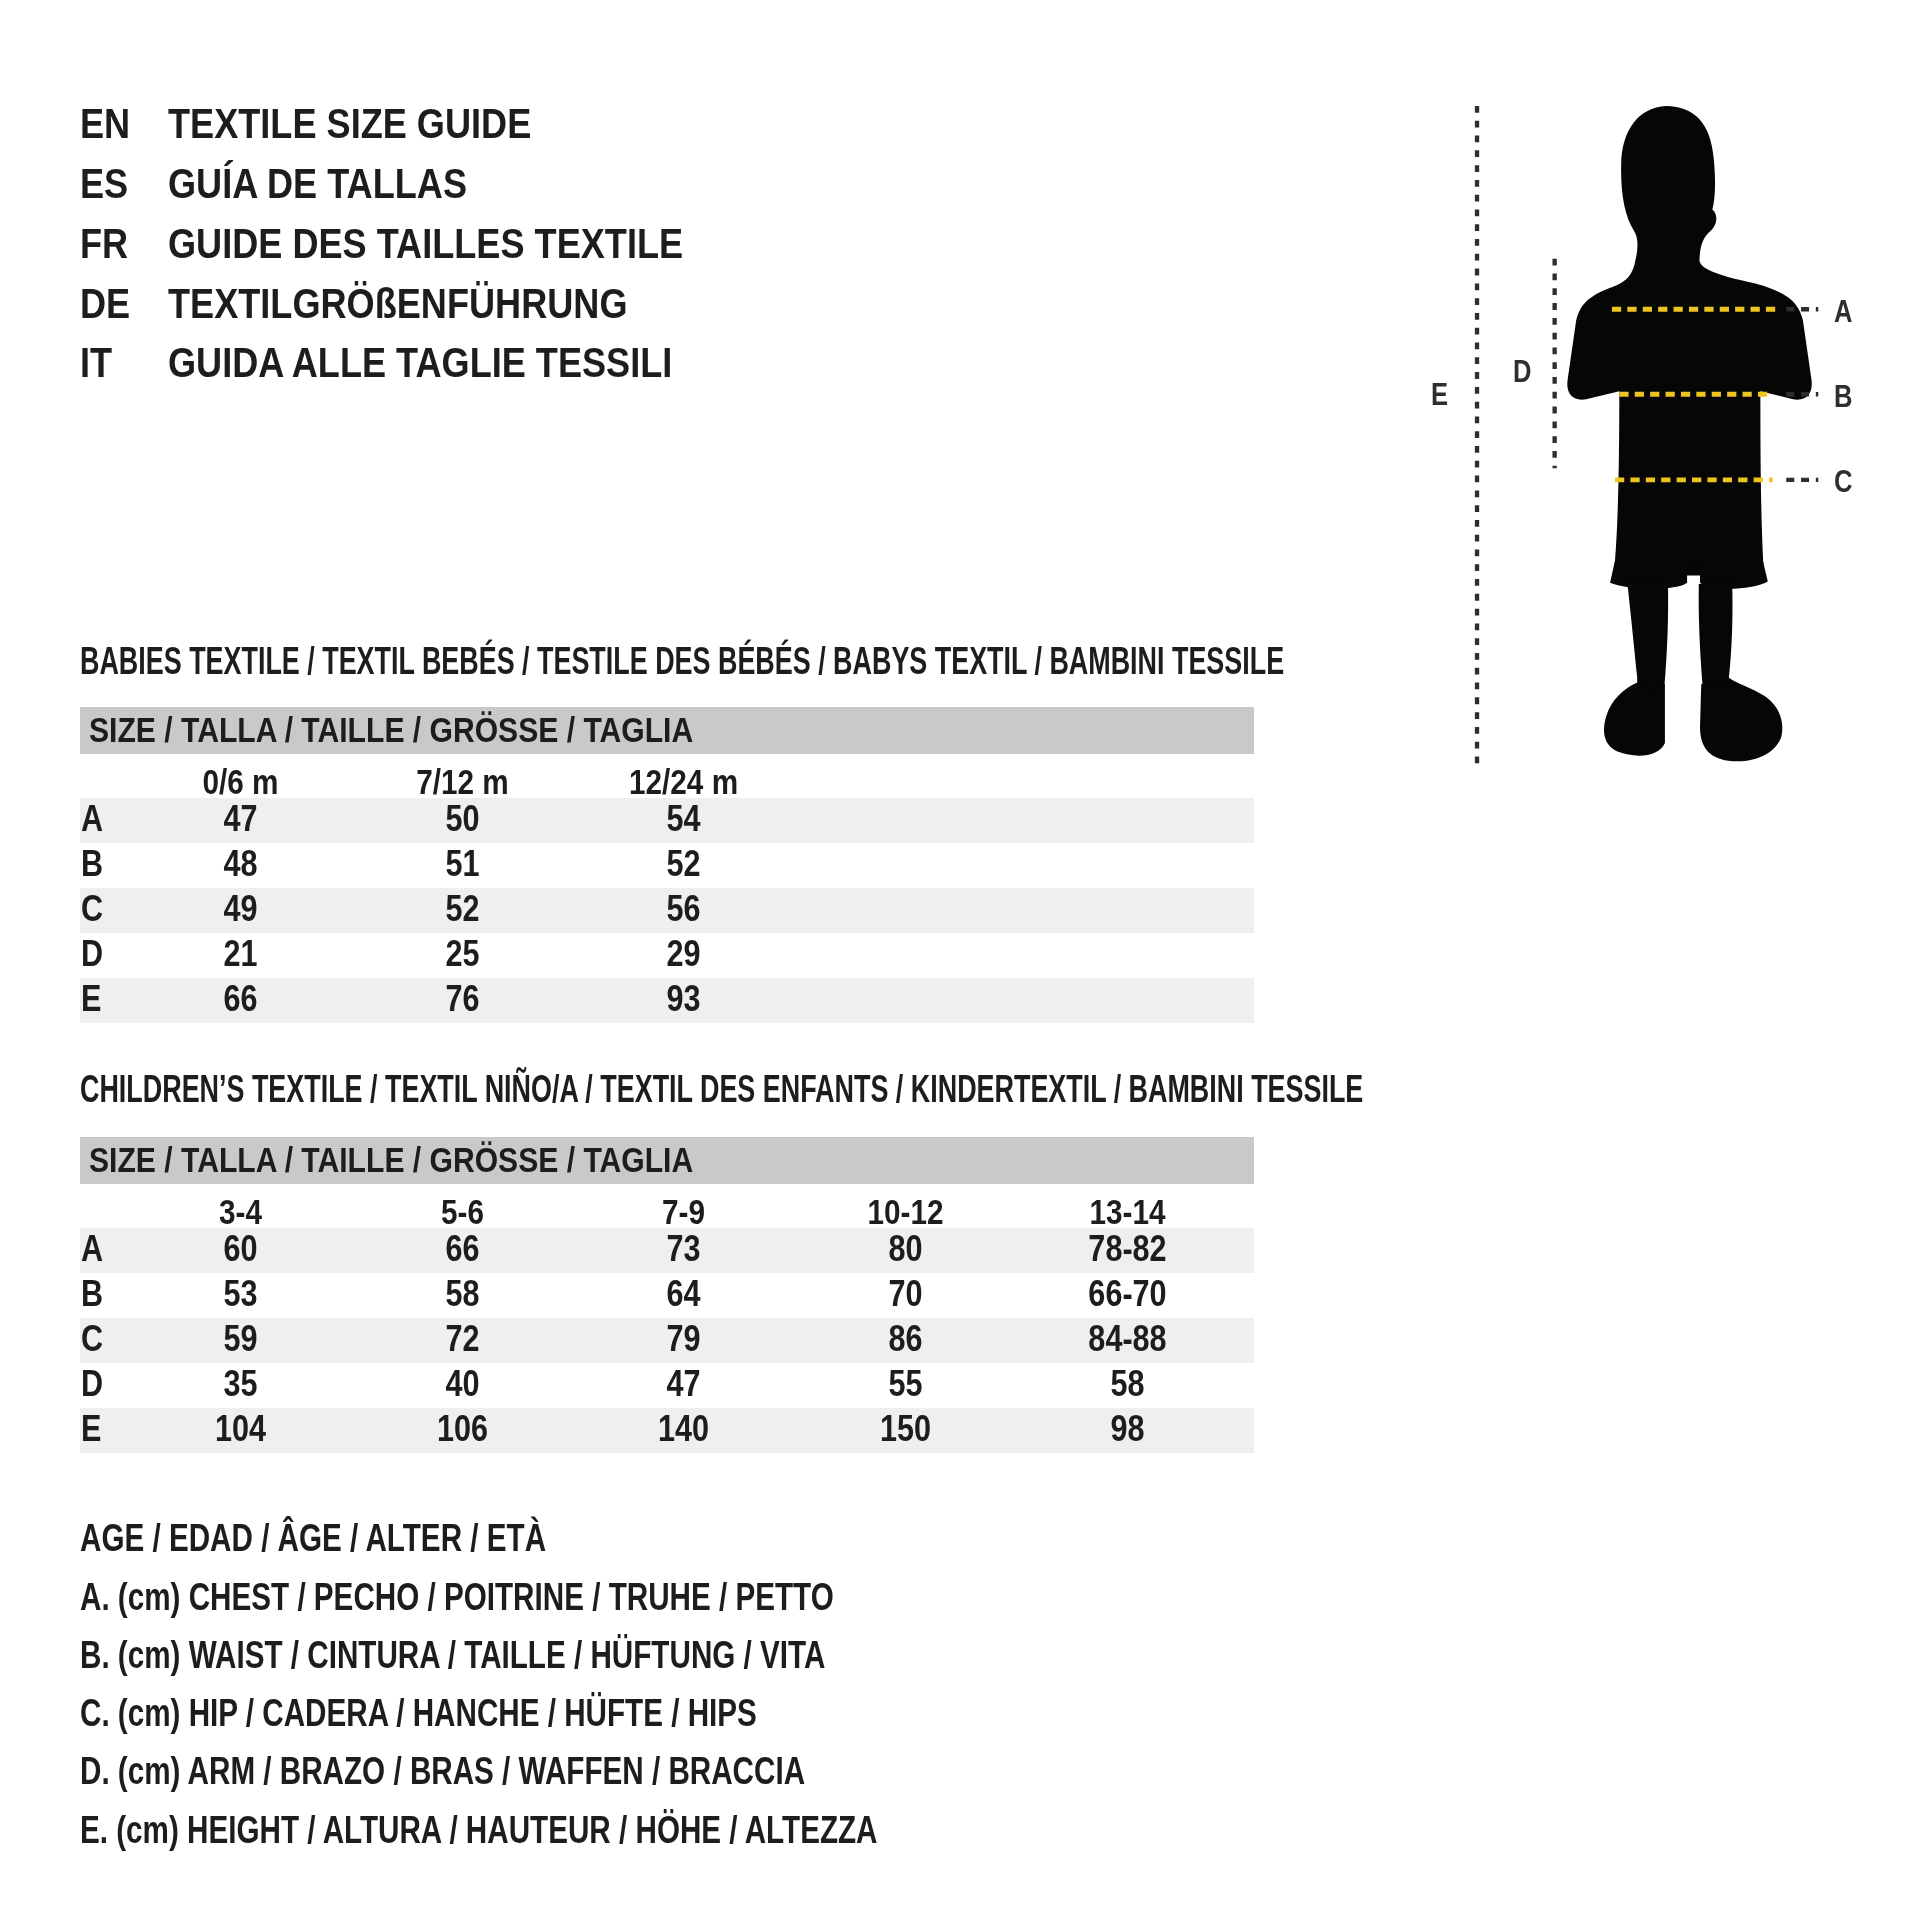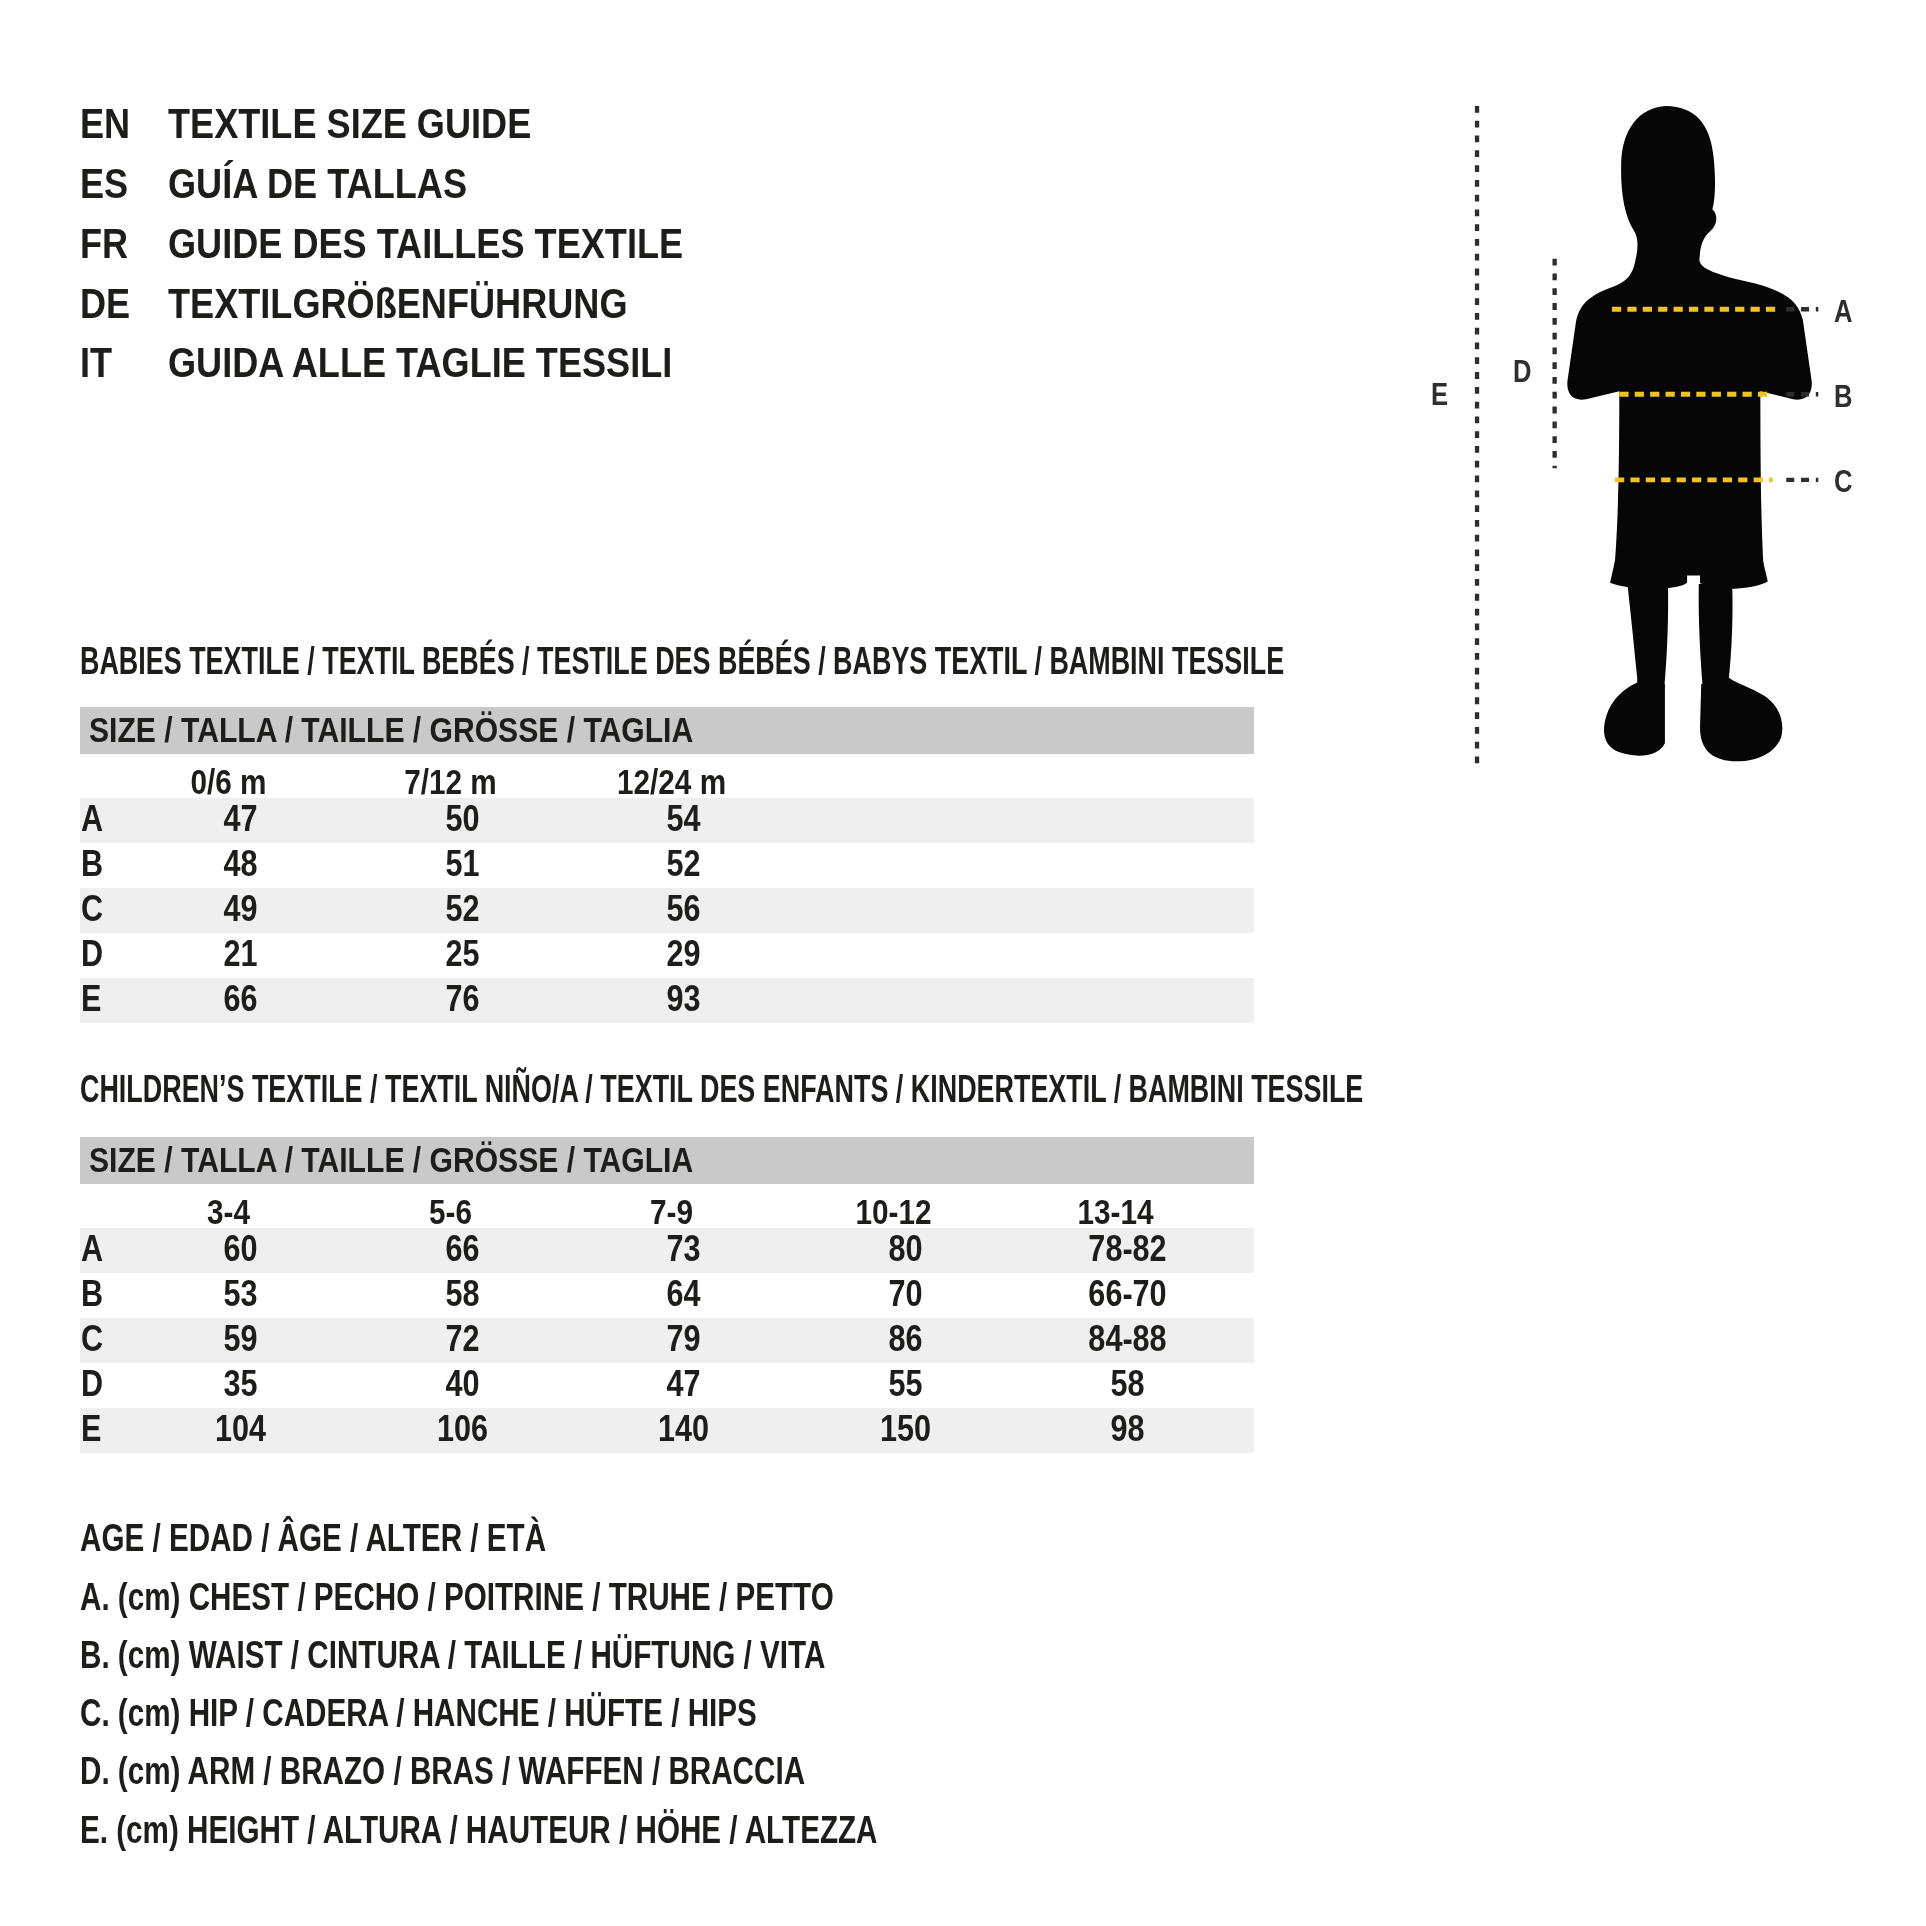--- a/index.html
+++ b/index.html
@@ -21,21 +21,21 @@
   .section-title{left:80px;font-size:39px;--sx:.69;}
   
   .size-bar{position:absolute;left:80px;width:1174px;height:47px;background:var(--table_header_bg,#c9c9c9);}
   .size-bar .bar-text{left:8.6px;top:5px;font-size:35px;--sx:.86;}
   
   .trow{position:absolute;left:80px;width:1174px;height:45px;}
   .trow.stripe{background:var(--row_stripe_bg,#f0efef);}
   .rlabel{left:1.2px;top:3.1px;font-size:36px;--sx:.85;}
   .cell{position:absolute;top:3.1px;width:185px;text-align:center;font-size:36px;--sx:.85;
         transform-origin:50% 0;}
-  .colhead-row{position:absolute;left:68px;width:1174px;height:36px;text-decoration:underline;}
+  .colhead-row{position:absolute;left:80px;width:1174px;height:36px;text-decoration:underline;}
   .colhead{position:absolute;top:1.8px;width:185px;text-align:center;font-size:35px;--sx:.85;
         transform-origin:50% 0;}
   
   .legend-line{left:80px;font-size:38px;--sx:.78;}
   
   .figure{position:absolute;left:1356px;top:37px;width:571px;height:770px;}
   .figure svg{position:absolute;left:0;top:0;width:100%;height:100%;}
   .fig-label{font-size:32px;--sx:.8;color:var(--measure_dark,#2e2e2c);}
 </style>
 </head>

